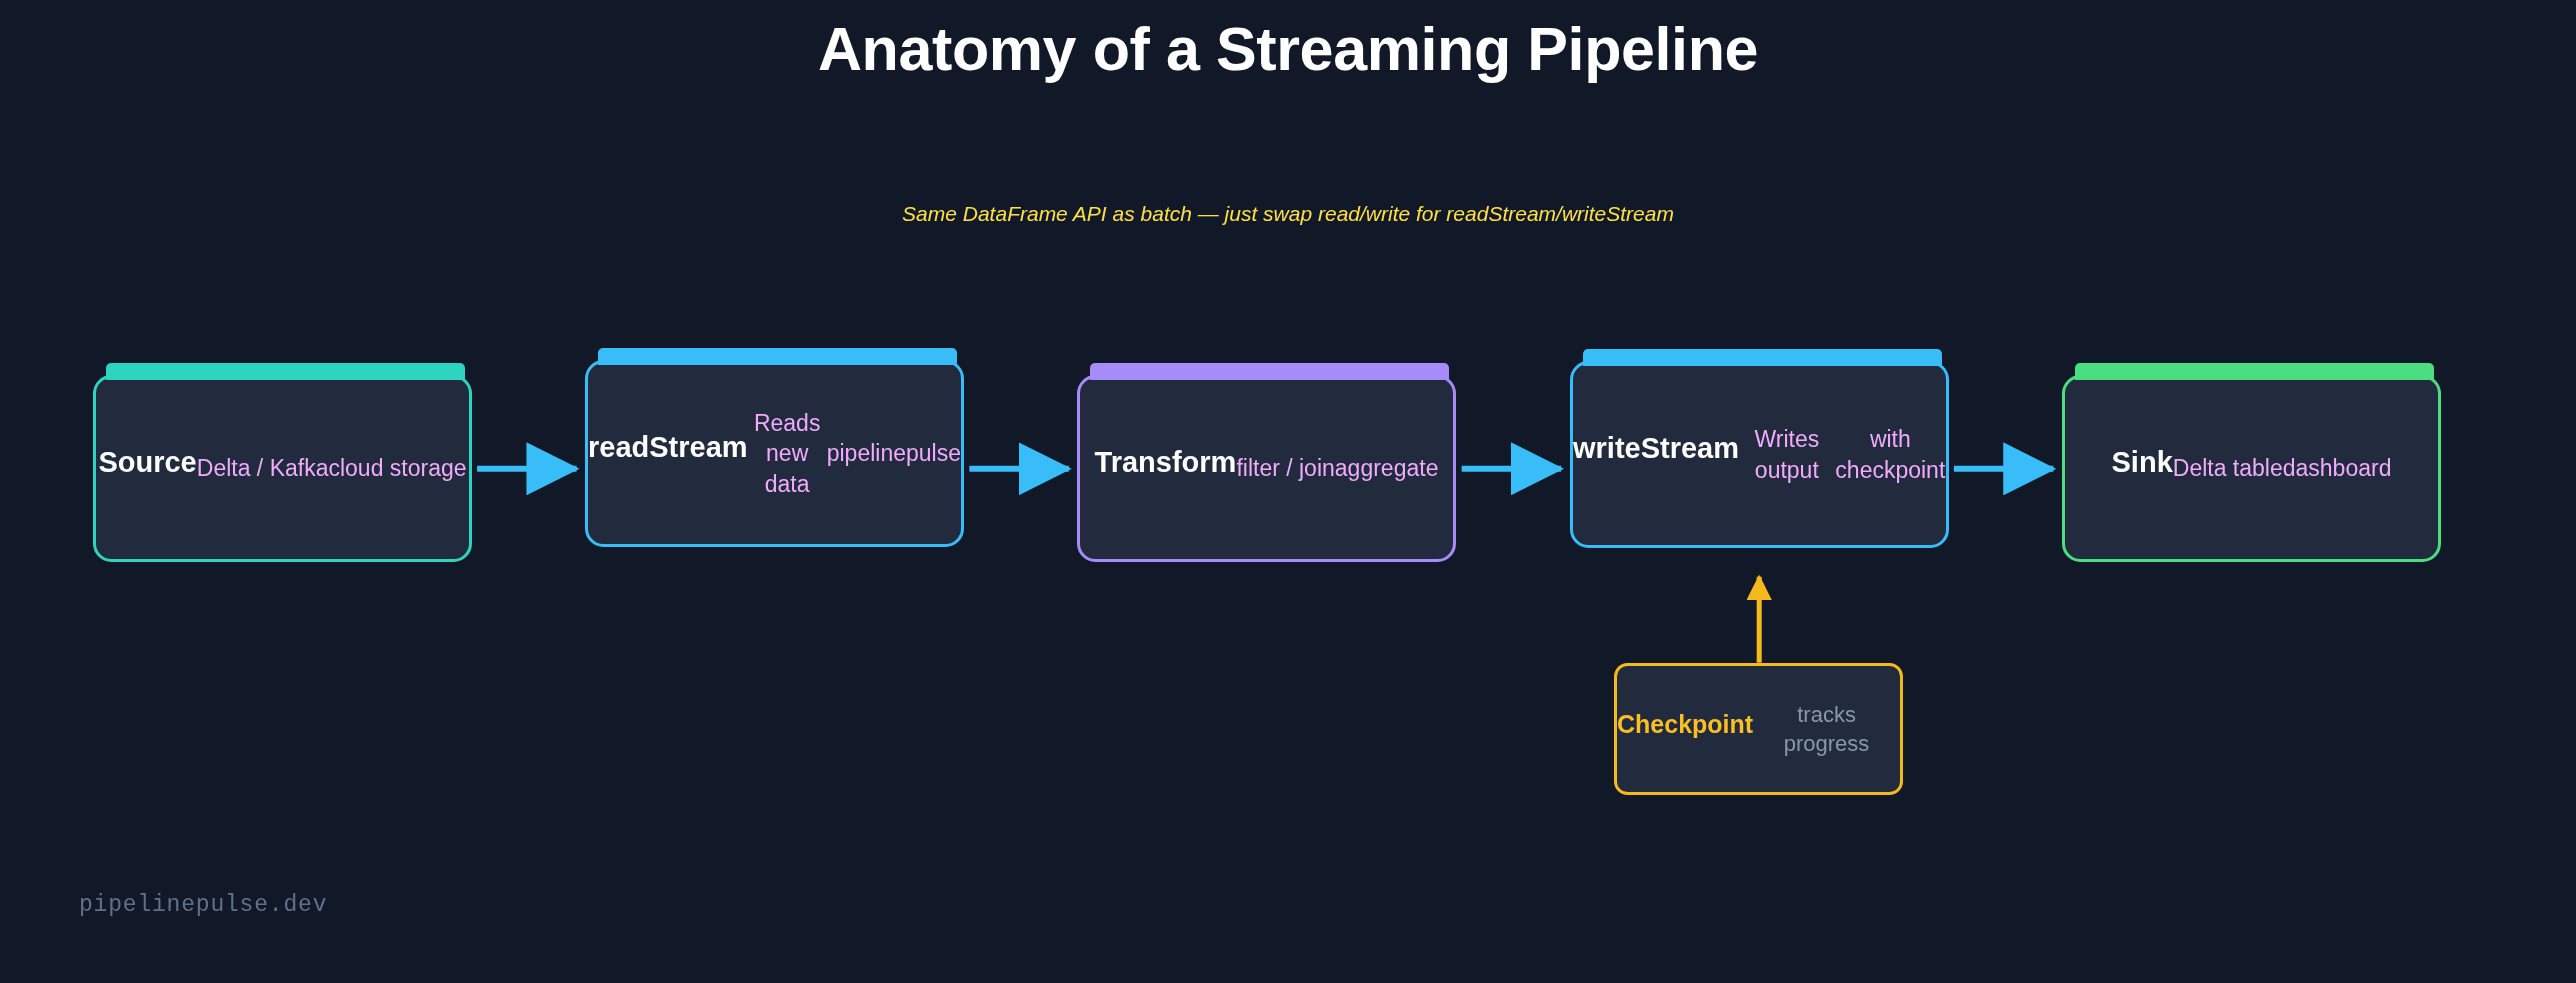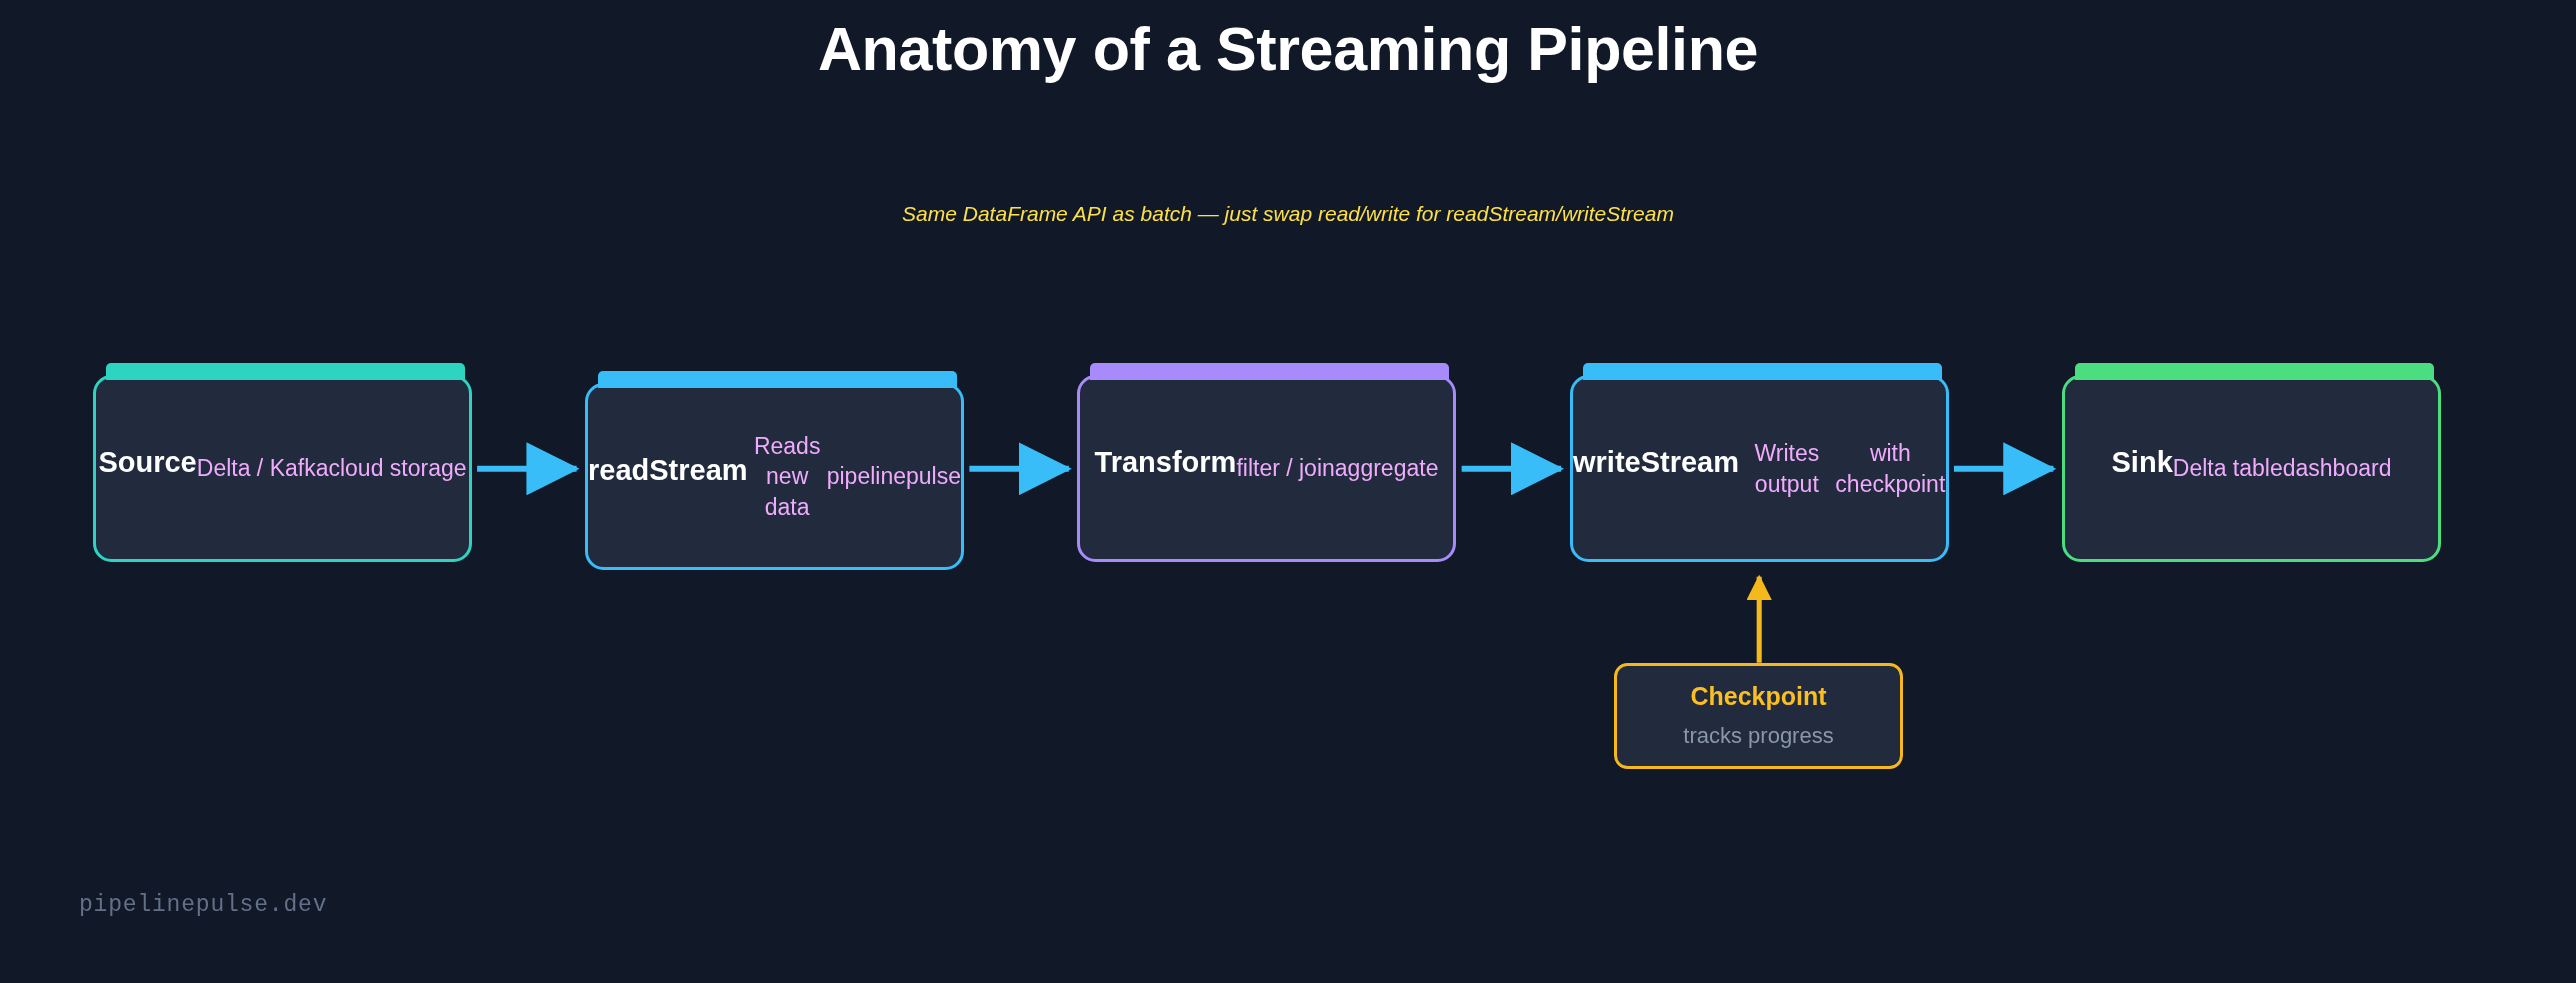--- a/index.html
+++ b/index.html
@@ -92,38 +92,38 @@
   .node.teal   .node-accent { background: #2dd4bf; }
   .node.blue   { border-color: #38bdf8; }
   .node.blue   .node-accent { background: #38bdf8; }
   .node.purple { border-color: #a78bfa; }
   .node.purple .node-accent { background: #a78bfa; }
   .node.green  { border-color: #4ade80; }
   .node.green  .node-accent { background: #4ade80; }
 
   
   #node-source      { left: 93px;  top: 375px; }
-  #node-readstream  { left: 585px;  top: 383px; }
+  #node-readstream  { left: 585px;  top: 360px; }
   #node-transform   { left: 1077px; top: 375px; }
-  #node-writestream { left: 1570px; top: 375px; }
+  #node-writestream { left: 1570px; top: 361px; }
   #node-sink        { left: 2062px; top: 375px; }
 
   
   #node-checkpoint {
     position: absolute;
     left: 1614px;
     top: 663px;
     width: 289px;
-    height: 106px;
+    height: 132px;
     box-sizing: border-box;
     background: #212b3d;
     border: 3.4px solid #f5b91e;
     border-radius: 13.5px;
     display: flex;
-    flex-direction: column;
+    flex-direction: row;
     align-items: center;
     justify-content: center;
     text-align: center;
   }
   #node-checkpoint .node-title {
     color: #fbbf24;
     font-size: 25px;
     margin-bottom: 10px;
   }
   #node-checkpoint .node-desc {

